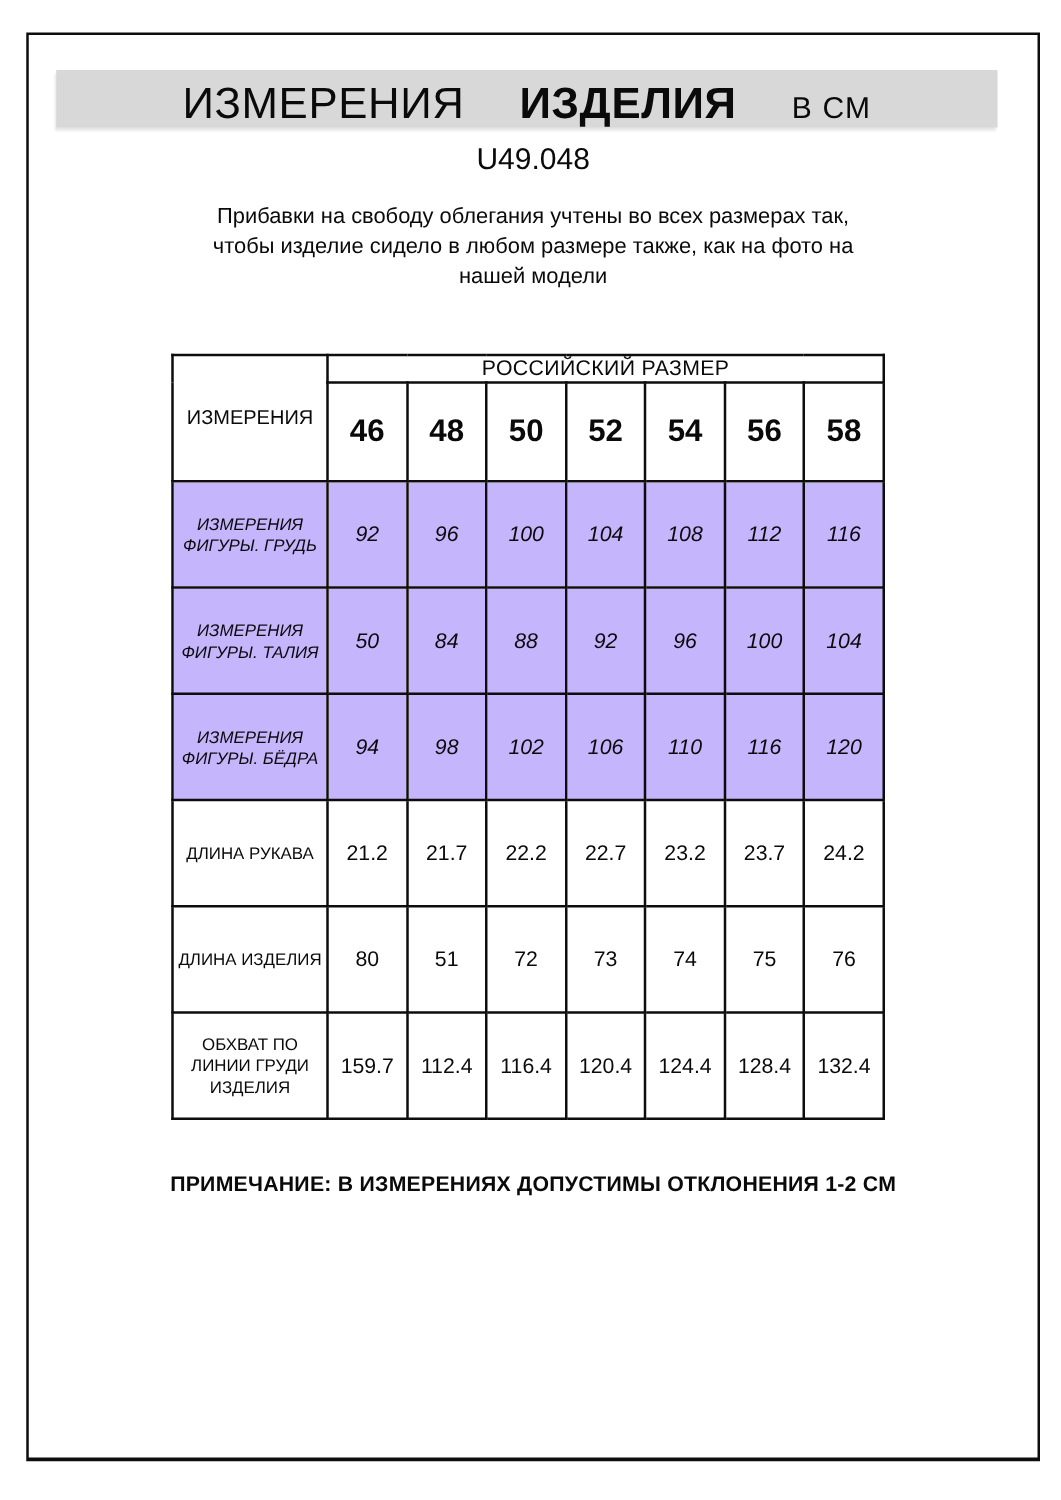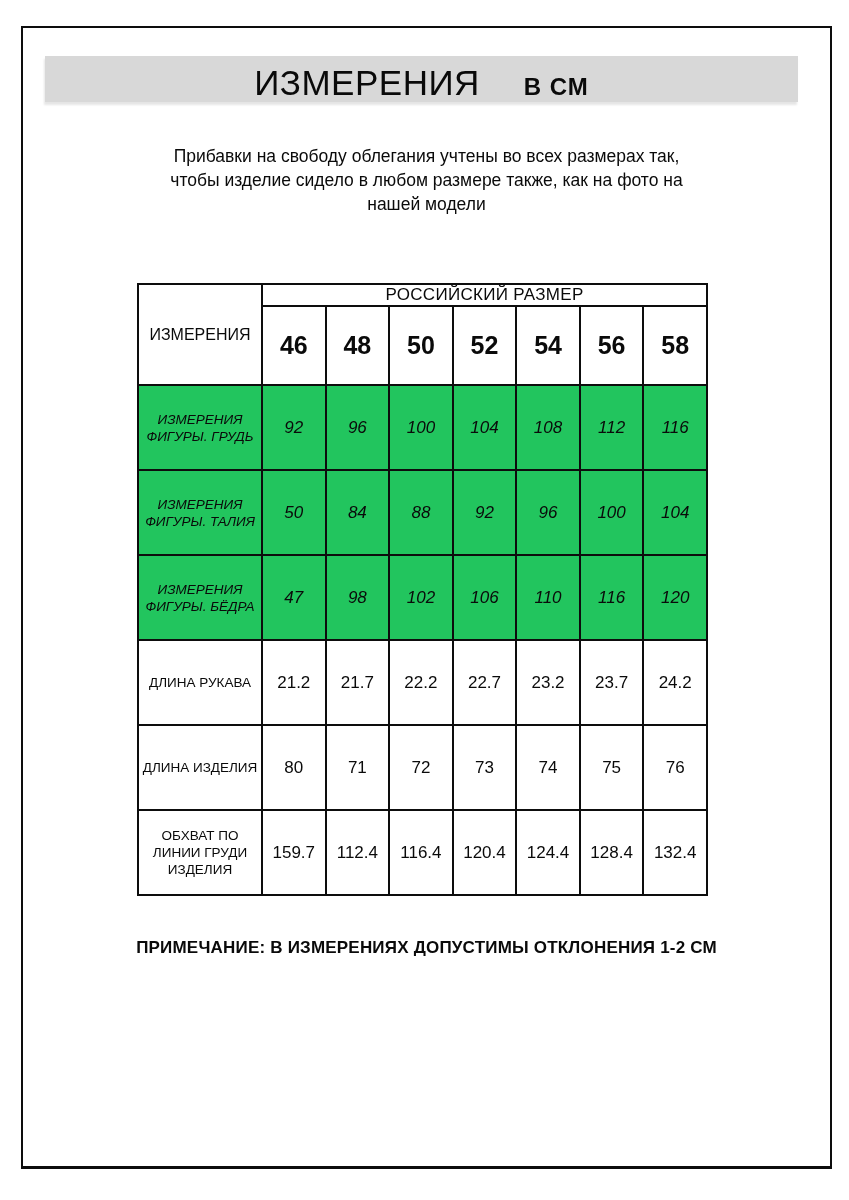--- a/index.html
+++ b/index.html
@@ -40,33 +40,33 @@
     display: flex;
     align-items: baseline;
     justify-content: center;
     gap: 44px;
     padding-top: 7px;
     box-sizing: border-box;
     white-space: nowrap;
   }
   .title-part1 { font-size: 35px; font-weight: 400; letter-spacing: 0.5px; }
   .title-part2 { font-size: 35px; font-weight: 700; letter-spacing: 0.5px; }
-  .title-part3 { font-size: 24px; font-weight: 700; letter-spacing: 1px; }
+  .title-part3 { font-size: 24px; font-weight: 400; letter-spacing: 1px; }
   .model-code {
     position: absolute;
     top: 86px;
     left: 0;
     width: 100%;
     text-align: center;
     font-size: 24px;
     font-weight: 400;
   }
   .description {
     position: absolute;
-    top: 116px;
+    top: 132px;
     left: 50%;
     transform: translateX(-50%);
     width: 620px;
     text-align: center;
     font-size: 17.5px;
     line-height: 24px;
     white-space: pre-line;
   }
   .size-table-wrap {
     position: absolute;
@@ -98,21 +98,21 @@
     font-size: 25px;
     font-weight: 700;
   }
   td.label-cell {
     font-size: 13.5px;
     line-height: 17px;
     padding: 0 3px;
   }
   td.value-cell { font-size: 17px; font-weight: 400; }
   tr.data-row { height: 85px; }
-  tr.data-row.shaded { background: #22c55e; margin-top: 32px; }
+  tr.data-row.shaded { background: #c4b5fd; margin-top: 32px; }
   tr.data-row.shaded td { font-style: italic; }
   .note {
     position: absolute;
     top: 893px;
     left: 0;
     width: 100%;
     text-align: center;
     font-size: 17px;
     font-weight: 700;
     letter-spacing: 0.2px;
@@ -120,23 +120,25 @@
   }
 </style>
 </head>
 <body>
 
 <div class="page">
   <div class="frame">
 
     <div class="title-bar">
       <span class="title-part1">ИЗМЕРЕНИЯ</span>
+      <span class="title-part2">ИЗДЕЛИЯ</span>
       <span class="title-part3">В СМ</span>
     </div>
 
+    <div class="model-code">U49.048</div>
 
     <div class="description">Прибавки на свободу облегания учтены во всех размерах так,
 чтобы изделие сидело в любом размере также, как на фото на
 нашей модели</div>
 
     <div class="size-table-wrap">
       <table class="size-table">
         <colgroup>
           <col class="label-col">
           <col>
@@ -178,42 +180,42 @@
               <td class="value-cell">50</td>
               <td class="value-cell">84</td>
               <td class="value-cell">88</td>
               <td class="value-cell">92</td>
               <td class="value-cell">96</td>
               <td class="value-cell">100</td>
               <td class="value-cell">104</td>
             </tr>
             <tr class="data-row shaded">
               <td class="label-cell">ИЗМЕРЕНИЯ ФИГУРЫ. БЁДРА</td>
-              <td class="value-cell">47</td>
+              <td class="value-cell">94</td>
               <td class="value-cell">98</td>
               <td class="value-cell">102</td>
               <td class="value-cell">106</td>
               <td class="value-cell">110</td>
               <td class="value-cell">116</td>
               <td class="value-cell">120</td>
             </tr>
             <tr class="data-row">
               <td class="label-cell">ДЛИНА РУКАВА</td>
               <td class="value-cell">21.2</td>
               <td class="value-cell">21.7</td>
               <td class="value-cell">22.2</td>
               <td class="value-cell">22.7</td>
               <td class="value-cell">23.2</td>
               <td class="value-cell">23.7</td>
               <td class="value-cell">24.2</td>
             </tr>
             <tr class="data-row">
               <td class="label-cell">ДЛИНА ИЗДЕЛИЯ</td>
               <td class="value-cell">80</td>
-              <td class="value-cell">71</td>
+              <td class="value-cell">51</td>
               <td class="value-cell">72</td>
               <td class="value-cell">73</td>
               <td class="value-cell">74</td>
               <td class="value-cell">75</td>
               <td class="value-cell">76</td>
             </tr>
             <tr class="data-row">
               <td class="label-cell">ОБХВАТ ПО ЛИНИИ ГРУДИ ИЗДЕЛИЯ</td>
               <td class="value-cell">159.7</td>
               <td class="value-cell">112.4</td>

